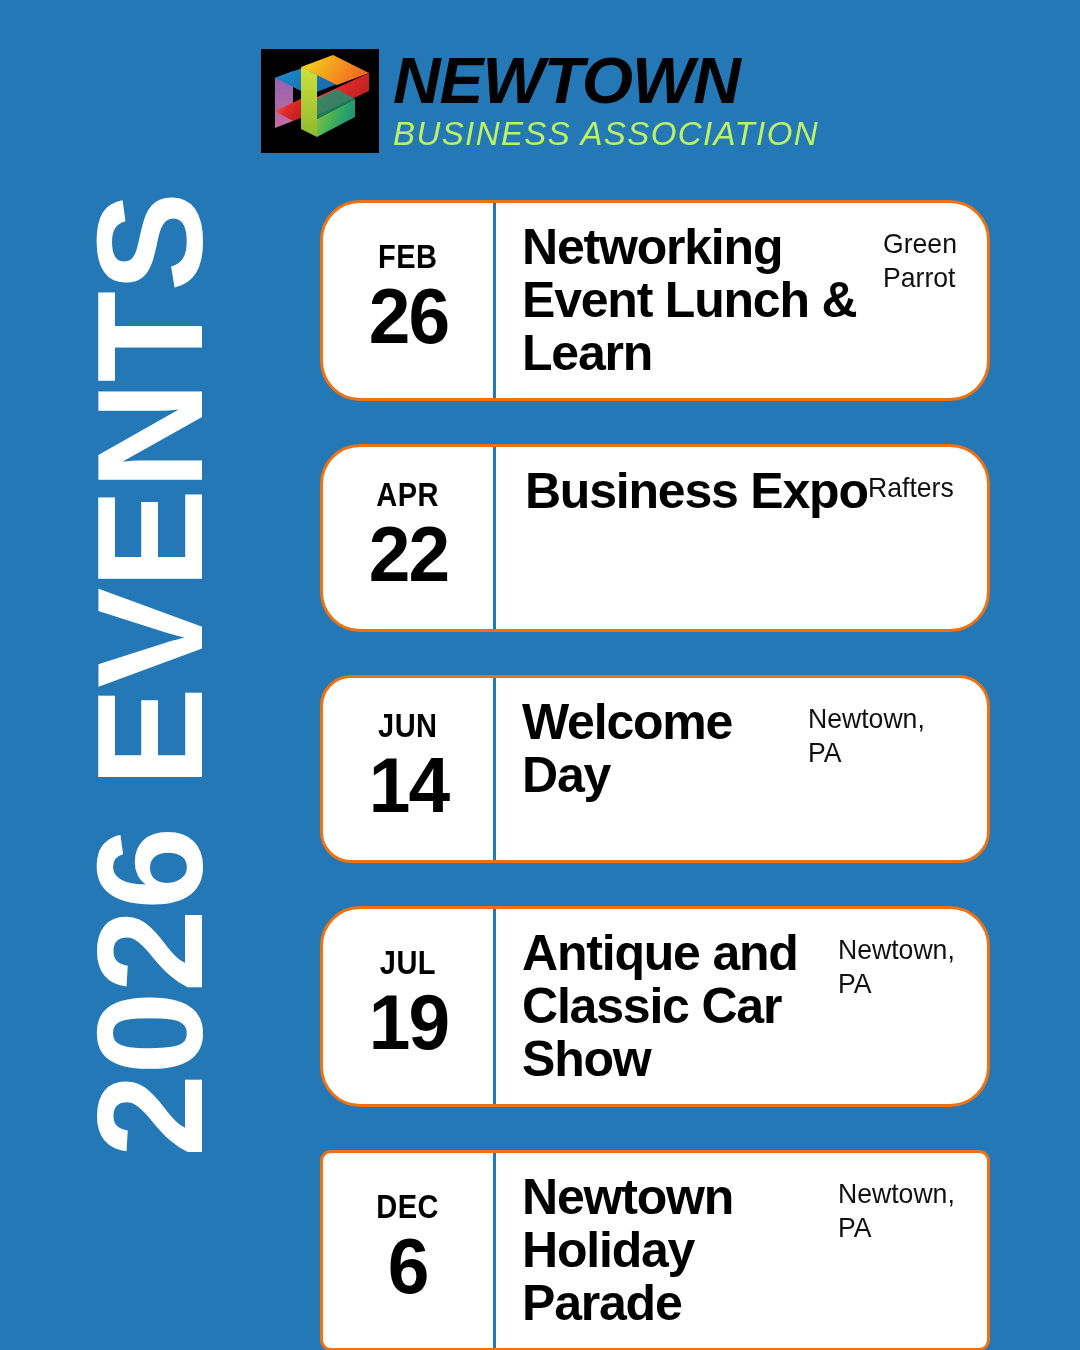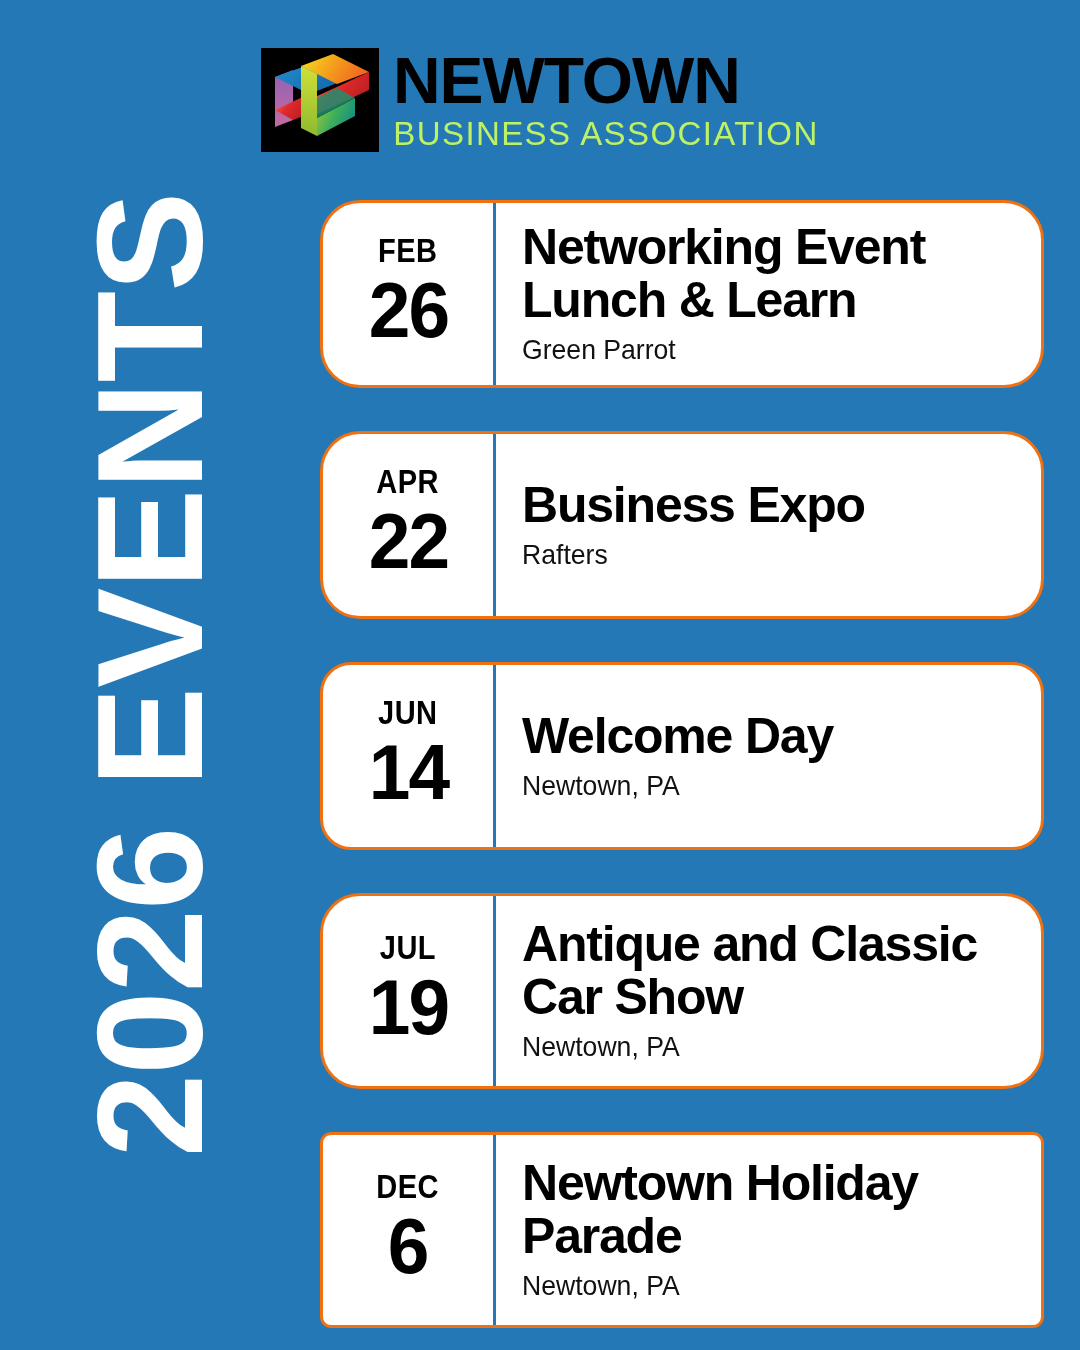--- a/index.html
+++ b/index.html
@@ -19,22 +19,23 @@
   #header {
     position:absolute;
     left:0; top:48px;
     width:1080px;
     display:flex;
     flex-direction:column;
     align-items:center;
   }
   #logo-row {
     display:flex;
-    align-items:flex-start;
+    align-items:flex-end;
     gap:14px;
+    font-style:italic;
   }
   #logo-mark {
     width:118px; height:104px;
     background:#000;
     display:block;
     flex:0 0 auto;
   }
   #logo-wordmark {
     display:flex;
     flex-direction:column;
@@ -95,21 +96,21 @@
 
   
   #cards {
     position:absolute;
     left:320px;
     top:200px;
     width:670px;
   }
   .card {
     position:relative;
-    width:724px;
+    width:670px;
     background:#ffffff;
     border:3px solid #ef7111;
     border-radius:40px;
     margin-bottom:43px;
     display:flex;
     align-items:stretch;
     overflow:hidden;
   }
   .card-date {
     flex:0 0 170px;
@@ -141,21 +142,20 @@
     line-height:1.02;
     letter-spacing:-2px;
     color:#000;
     transform:scaleX(0.96);
     margin-top:4px;
   }
   .card-body {
     flex:1 1 auto;
     padding:18px 26px 18px 26px;
     display:flex;
-    flex-direction:column;
     justify-content:center;
   }
   .event-title {
     font-family:"Liberation Sans", sans-serif;
     font-weight:bold;
     font-size:50px;
     line-height:1.06;
     letter-spacing:-1.2px;
     color:#000;
   }

